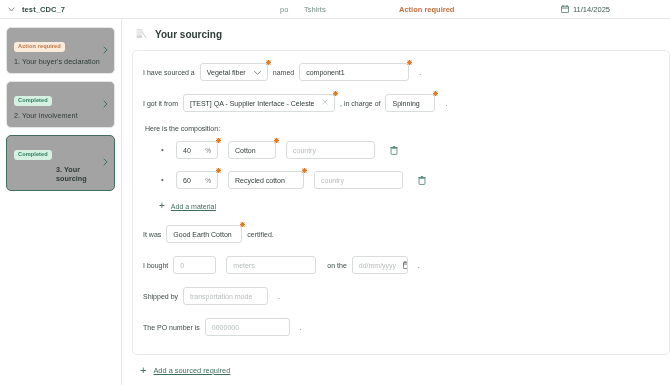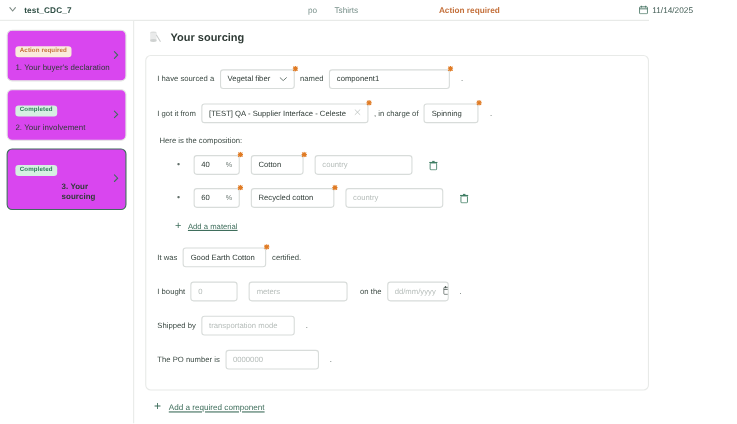--- a/index.html
+++ b/index.html
@@ -4,42 +4,42 @@
 <style>
   * { box-sizing: border-box; }
   html, body {
     margin: 0; padding: 0;
     width: 670px; height: 385px;
     overflow: hidden;
     background: #ffffff;
     font-family: "Liberation Sans", sans-serif;
     color: #3c4043;
   }
-  #app { position: relative; width: 590px; height: 385px; }
+  #app { position: relative; width: 670px; height: 385px; }
 
   
   .topbar {
     height: 19px;
     border-bottom: 1px solid #e6e8e6;
     display: flex;
     align-items: center;
     background: #fff;
     font-size: 7.5px;
   }
   .tb-chevron {
     width: 22px; text-align: center;
     color: #7d8a84; font-size: 7px; line-height: 1;
   }
   .tb-title { font-weight: bold; color: #2f4f45; letter-spacing: .1px; }
   .tb-cell { color: #78908a; }
   .tb-c2 { position: absolute; left: 304px; }
   .tb-c3 { position: absolute; left: 280px; }
   .tb-status { position: absolute; left: 399px; color: #c4703b; font-weight: bold; }
   .tb-date {
-    position: absolute; left: 581px;
+    position: absolute; left: 561px;
     display: flex; align-items: center; gap: 4px;
     color: #3f5a52;
   }
   .cal-ico { width: 8px; height: 8px; position: relative; display:inline-block; }
   .cal-ico svg { display:block; }
 
   
   .body { display: flex; height: 366px; }
 
   
@@ -47,21 +47,21 @@
     width: 122px;
     padding: 8px 6px 0 6px;
     background: #fff;
     border-right: 1px solid #e8eae8;
     flex: 0 0 122px;
   }
   .step-card {
     position: relative;
     border: 1px solid #e3e6e3;
     border-radius: 5px;
-    background: #d946ef;
+    background: #a3a3a3;
     padding: 6px 7px 7px 7px;
     margin-bottom: 7px;
     min-height: 34px;
   }
   .step-card.active {
     border: 1.5px solid #3f6e5c;
   }
   .badge {
     display: inline-block;
     font-size: 5.6px;
@@ -453,18 +453,18 @@
               <span>0000000</span>
             </span>
           </span>
           <span class="period">.</span>
         </div>
 
       </div>
 
       <div class="bottom-add">
         <span class="plus">+</span>
-        <span class="txt">Add a required component</span>
+        <span class="txt">Add a sourced required</span>
       </div>
 
     </div>
   </div>
 </div>
 
 </body></html>

